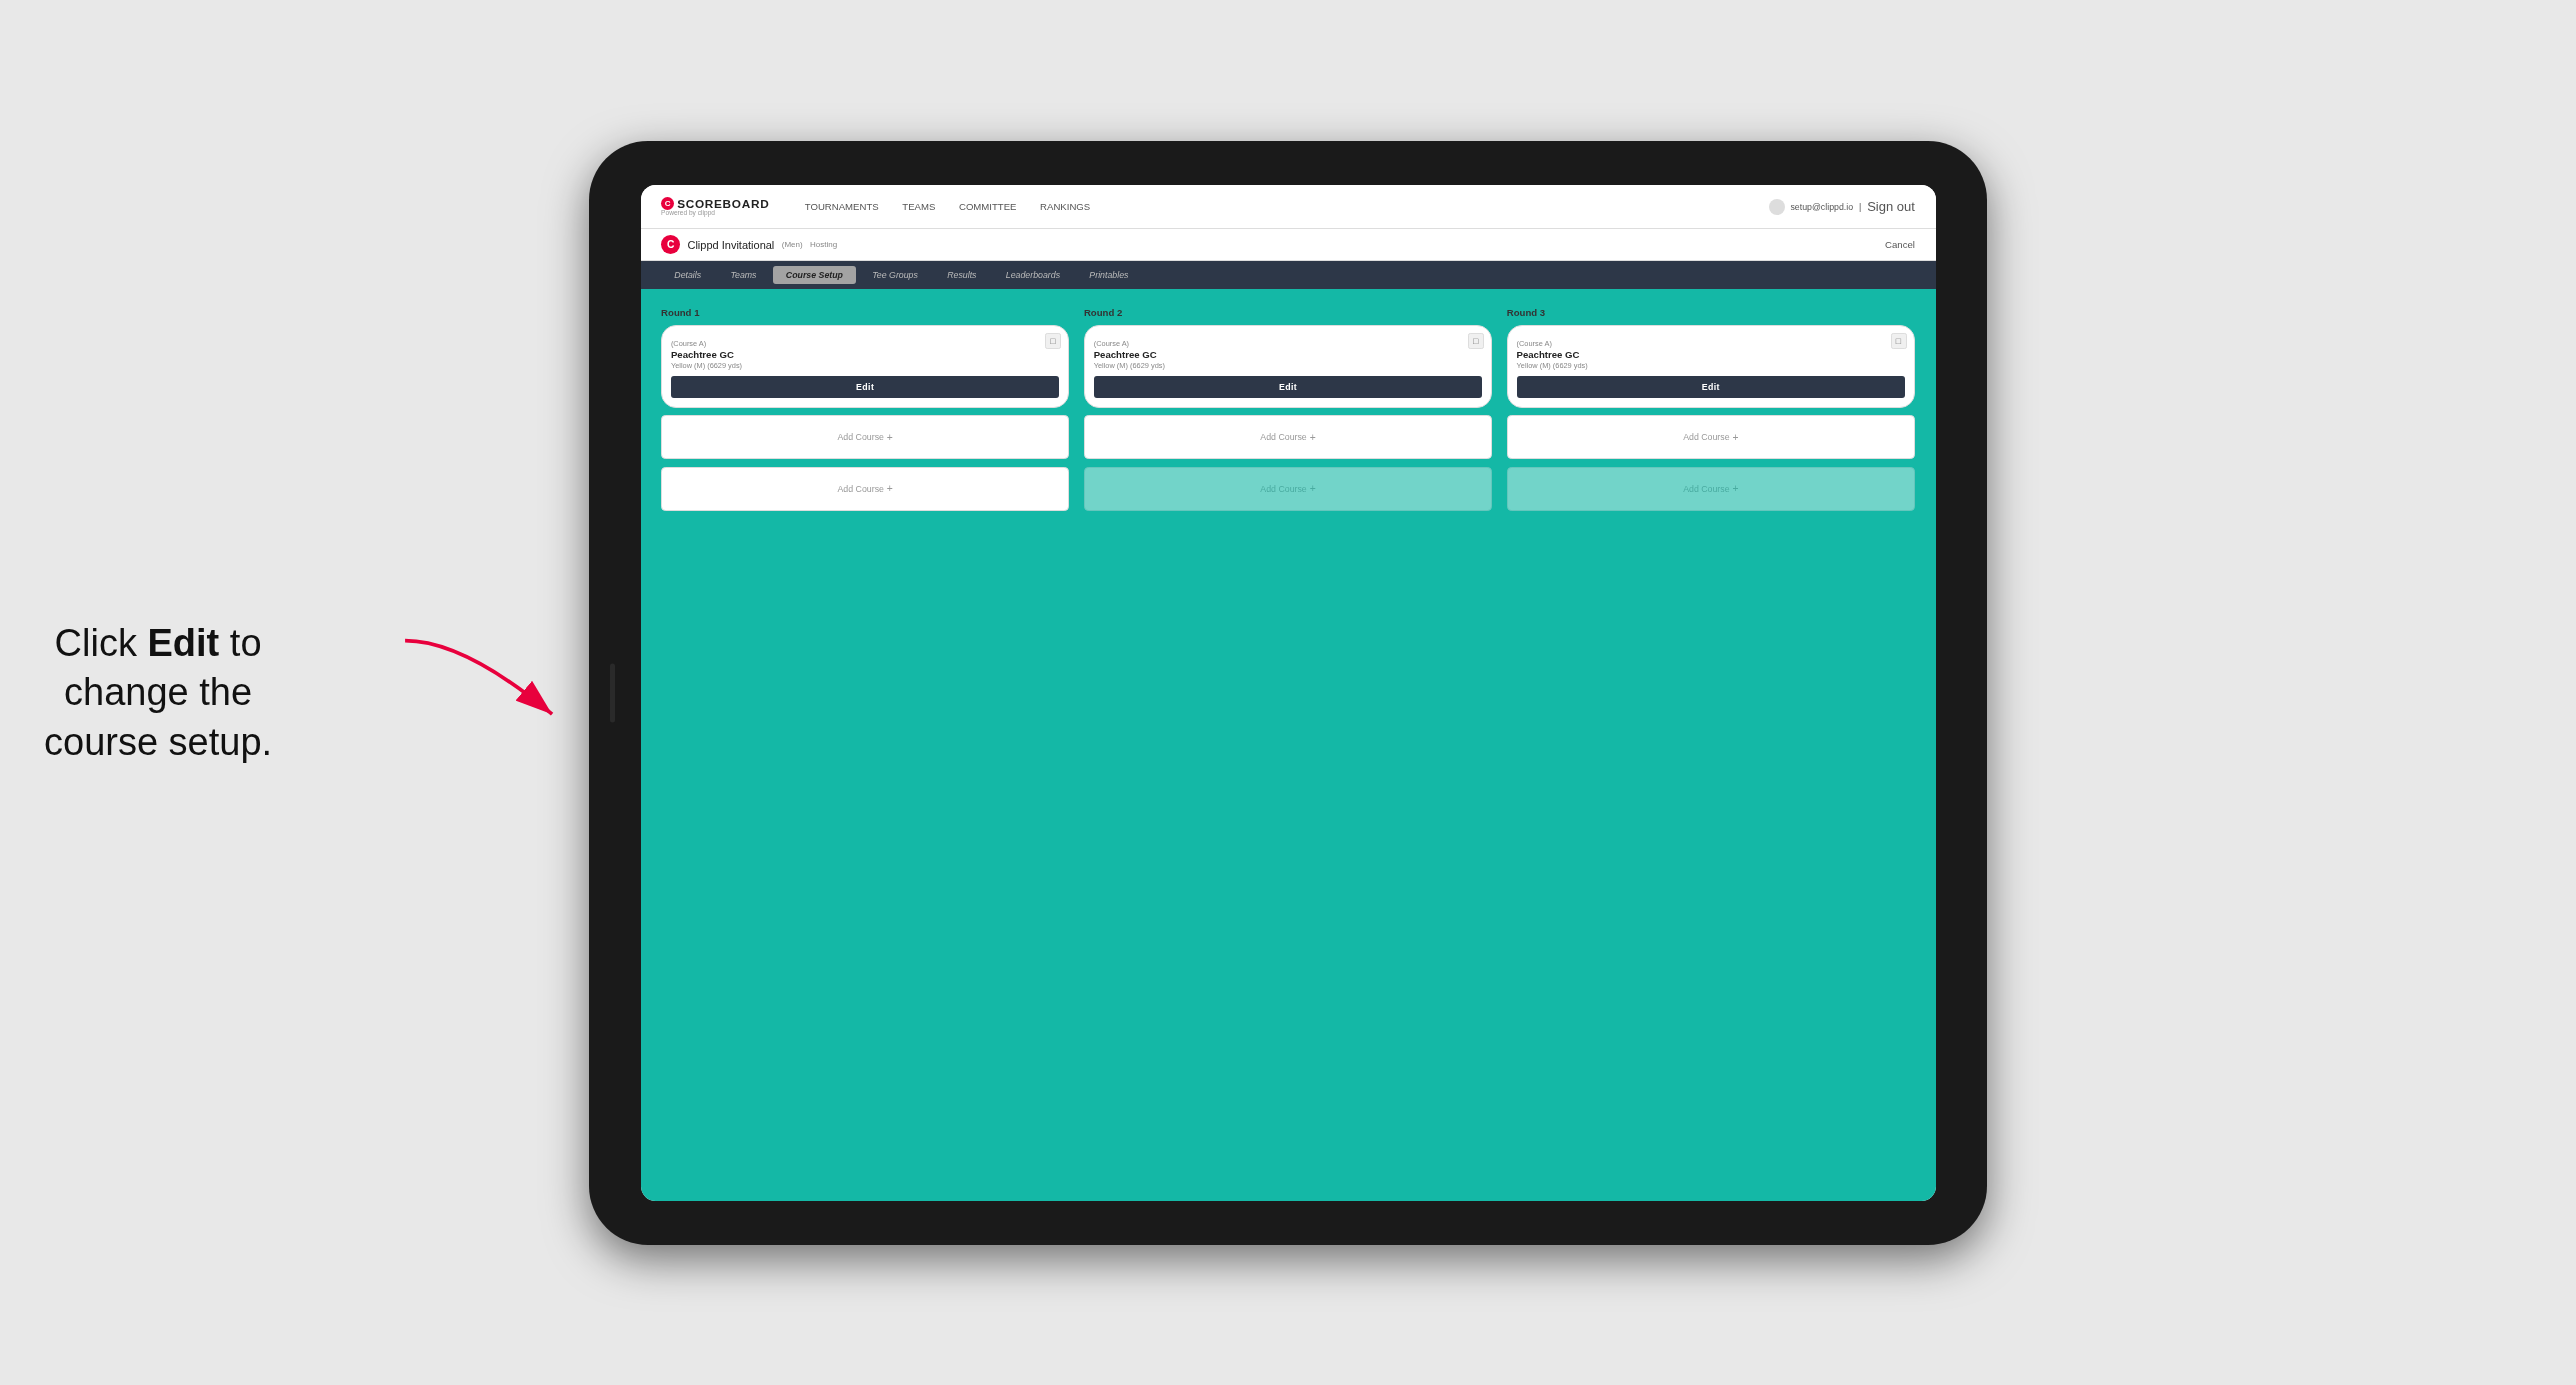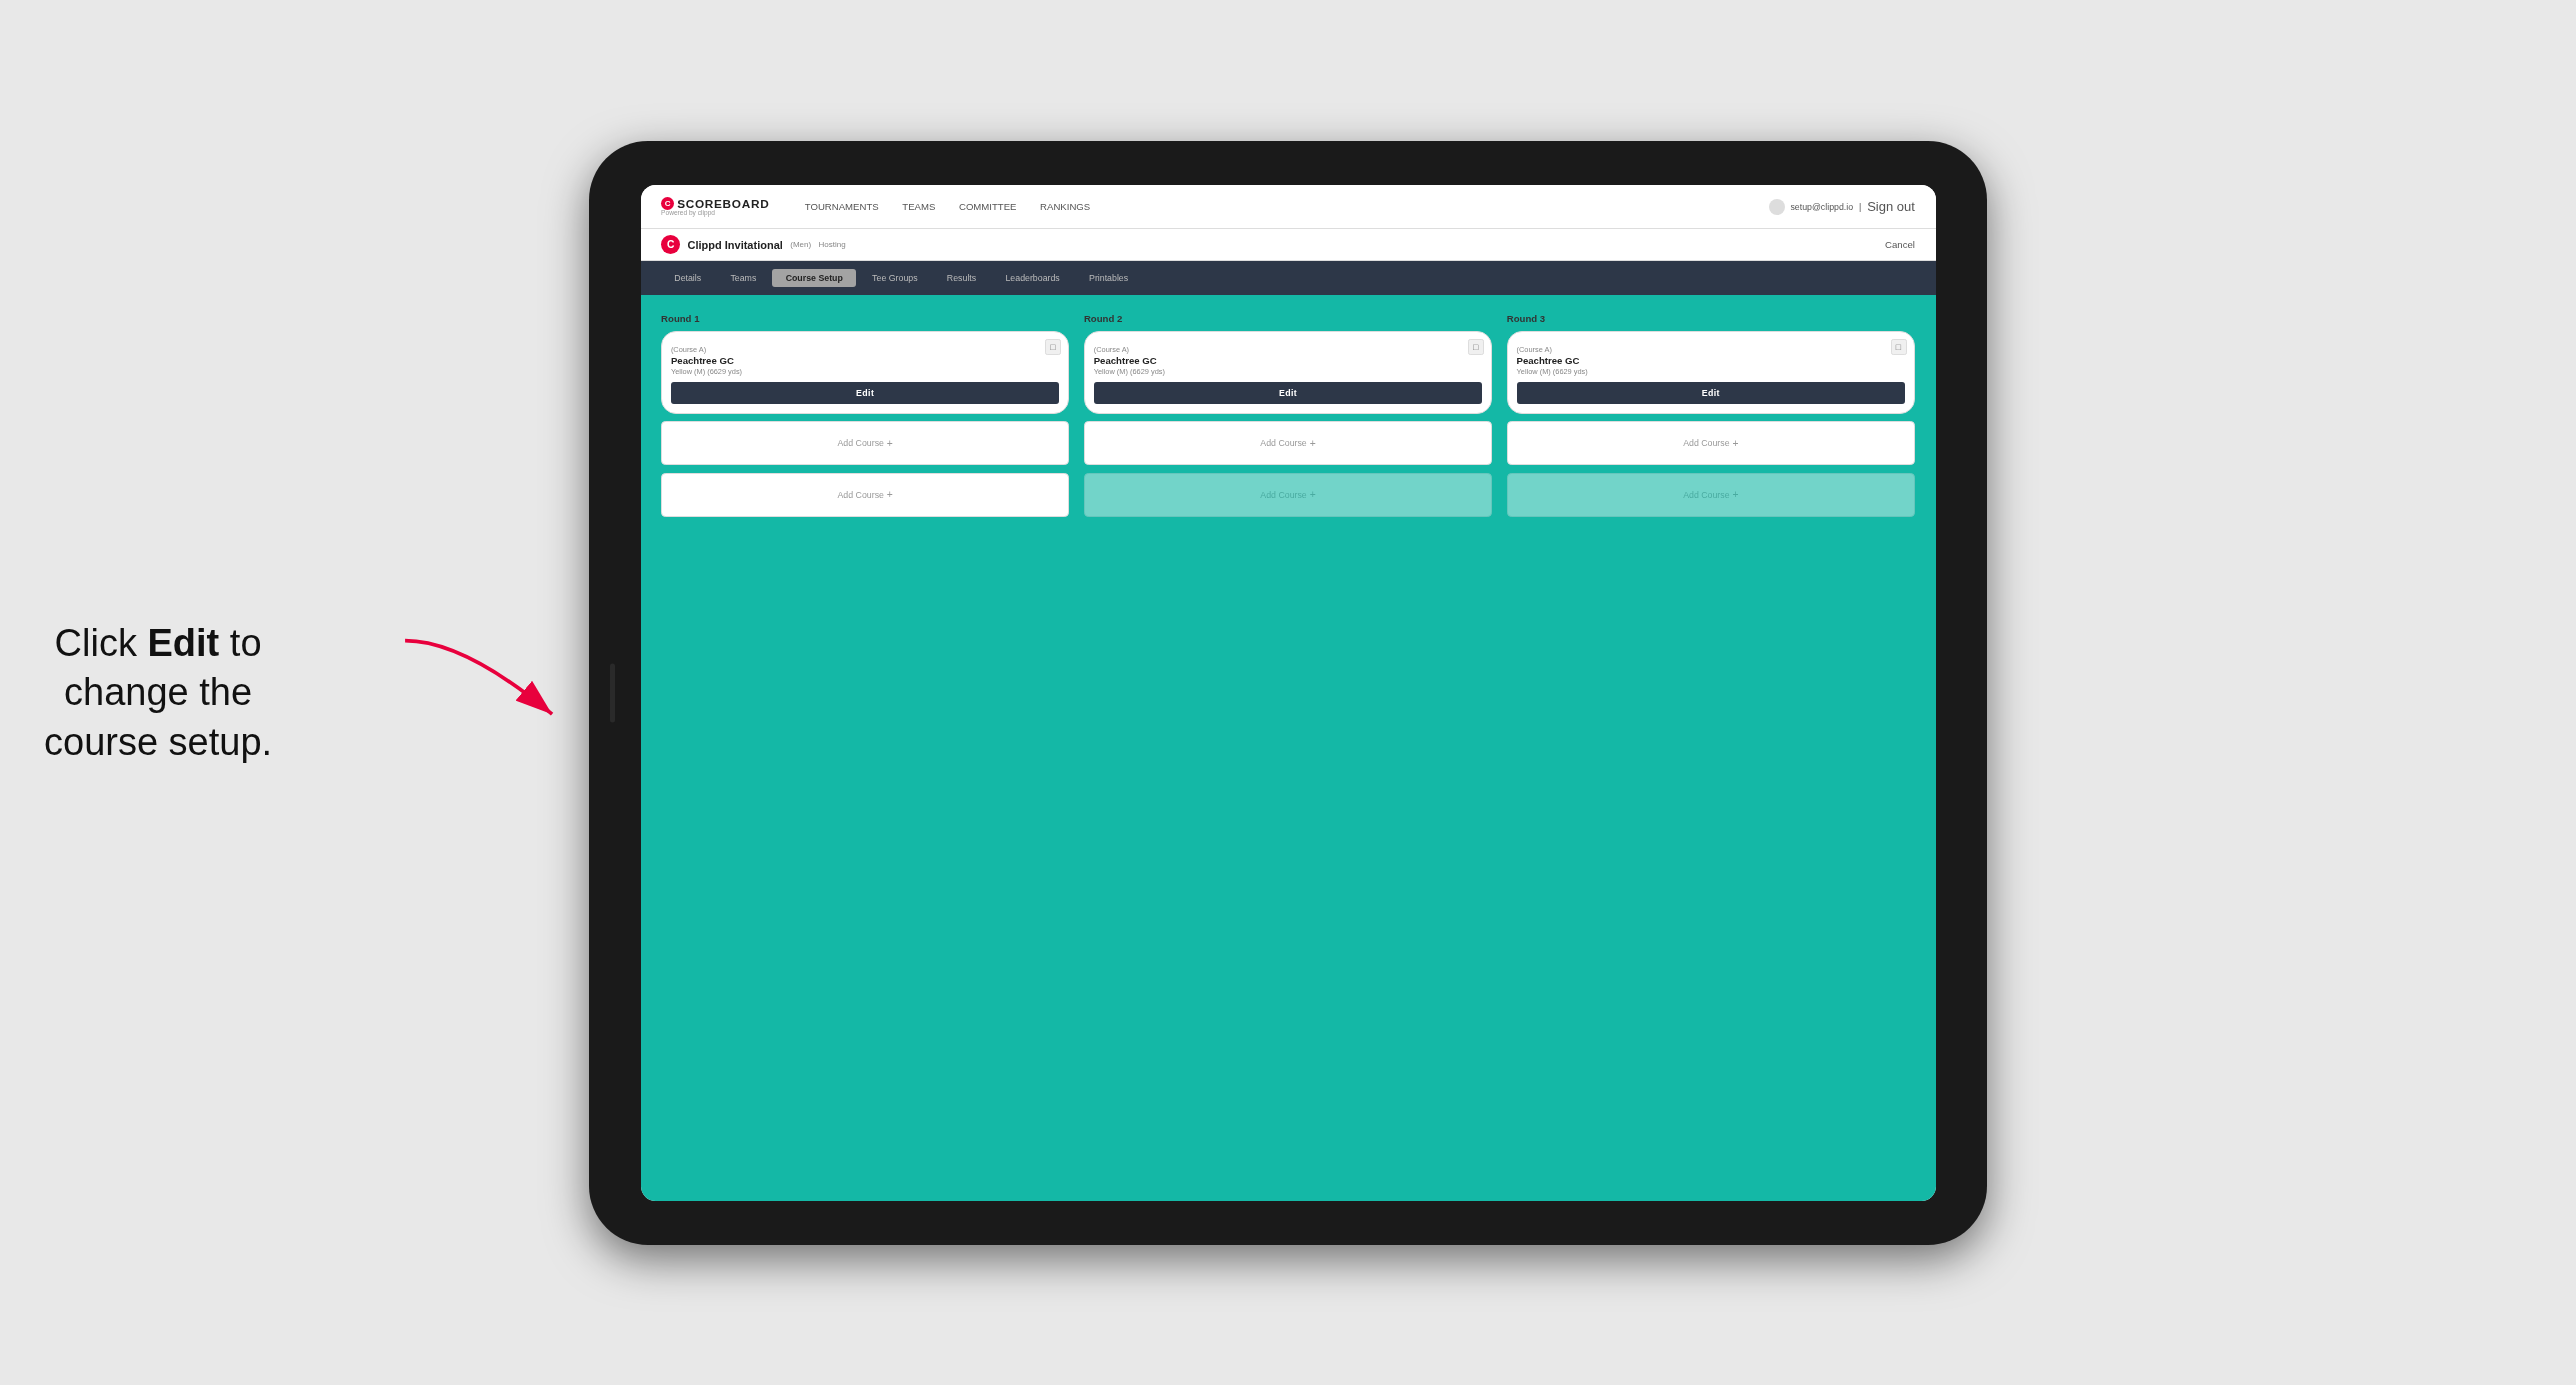--- a/index.html
+++ b/index.html
@@ -158,44 +158,45 @@
       display: flex;
       align-items: center;
       justify-content: center;
       color: #fff;
       font-size: 10.3px;
       font-weight: 900;
       margin-right: 7.4px;
     }
     .tournament-name {
       font-size: 11px;
-      font-weight: 700;
+      font-weight: 400;
       color: #222;
     }
     .hosting-badge {
       font-size: 8px;
       color: #888;
       margin-left: 7.4px;
     }
     .cancel-btn {
       margin-left: auto;
       font-size: 9.6px;
       color: #555;
       cursor: pointer;
     }
 
     
     .tab-bar {
       background: #2d3748;
-      height: 34px;
+      height: 28px;
       display: flex;
       align-items: center;
       padding: 0 20.6px;
       gap: 2.9px;
       flex-shrink: 0;
+      font-style: italic;
     }
     .tab-item {
       padding: 4.4px 13.2px;
       font-size: 8.8px;
       color: #bbb;
       cursor: pointer;
       border-radius: 2.9px;
     }
     .tab-item.active {
       background: #a3a3a3;

